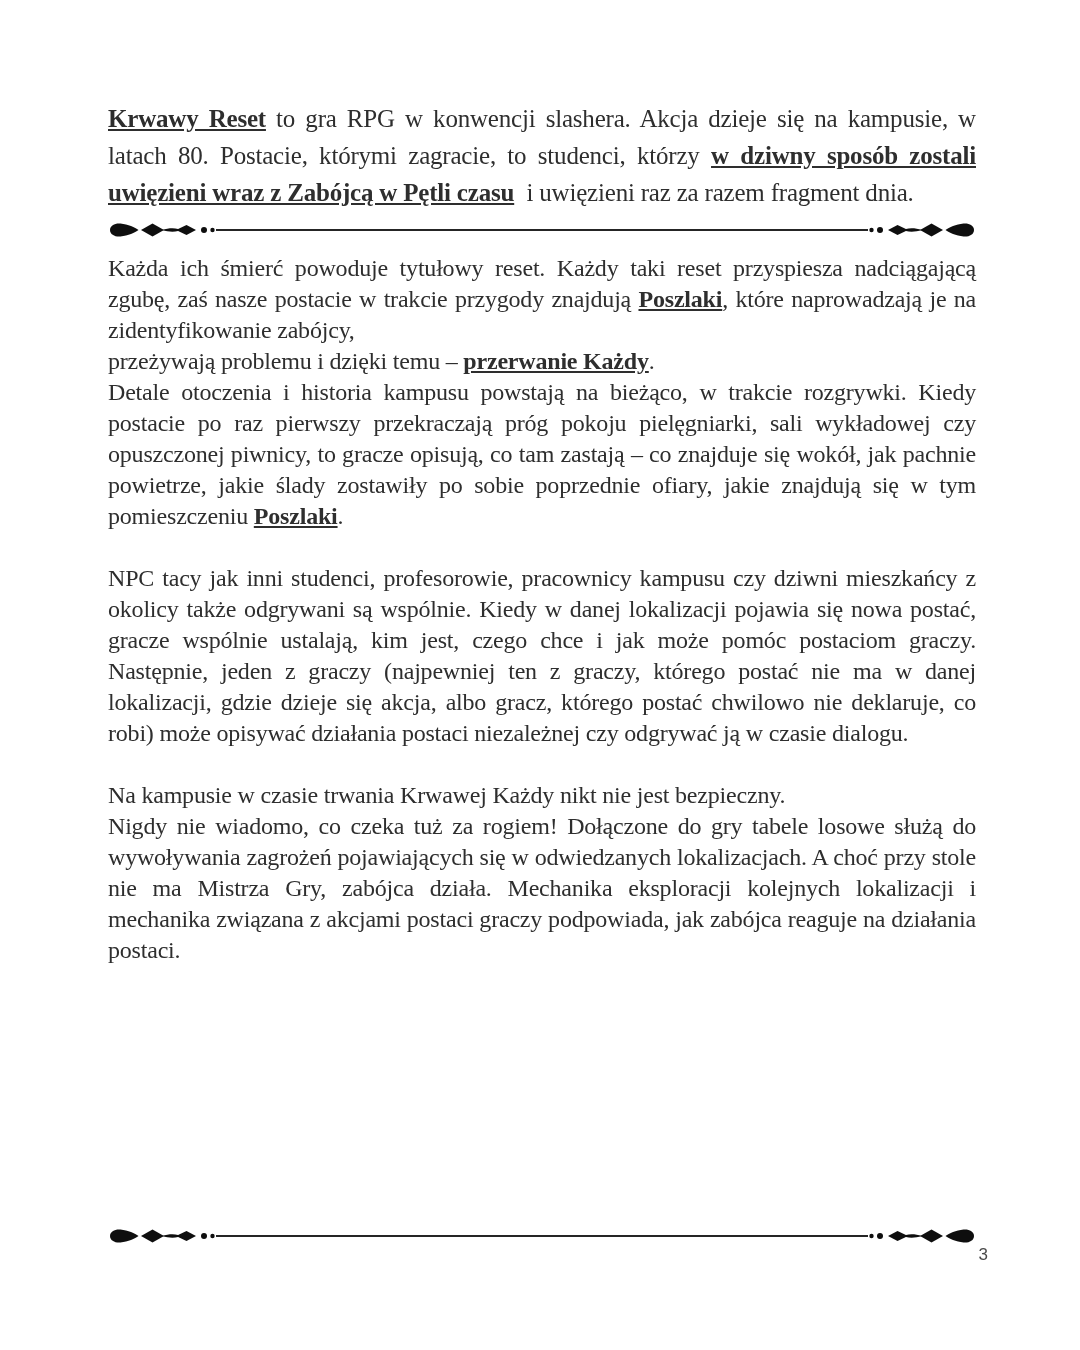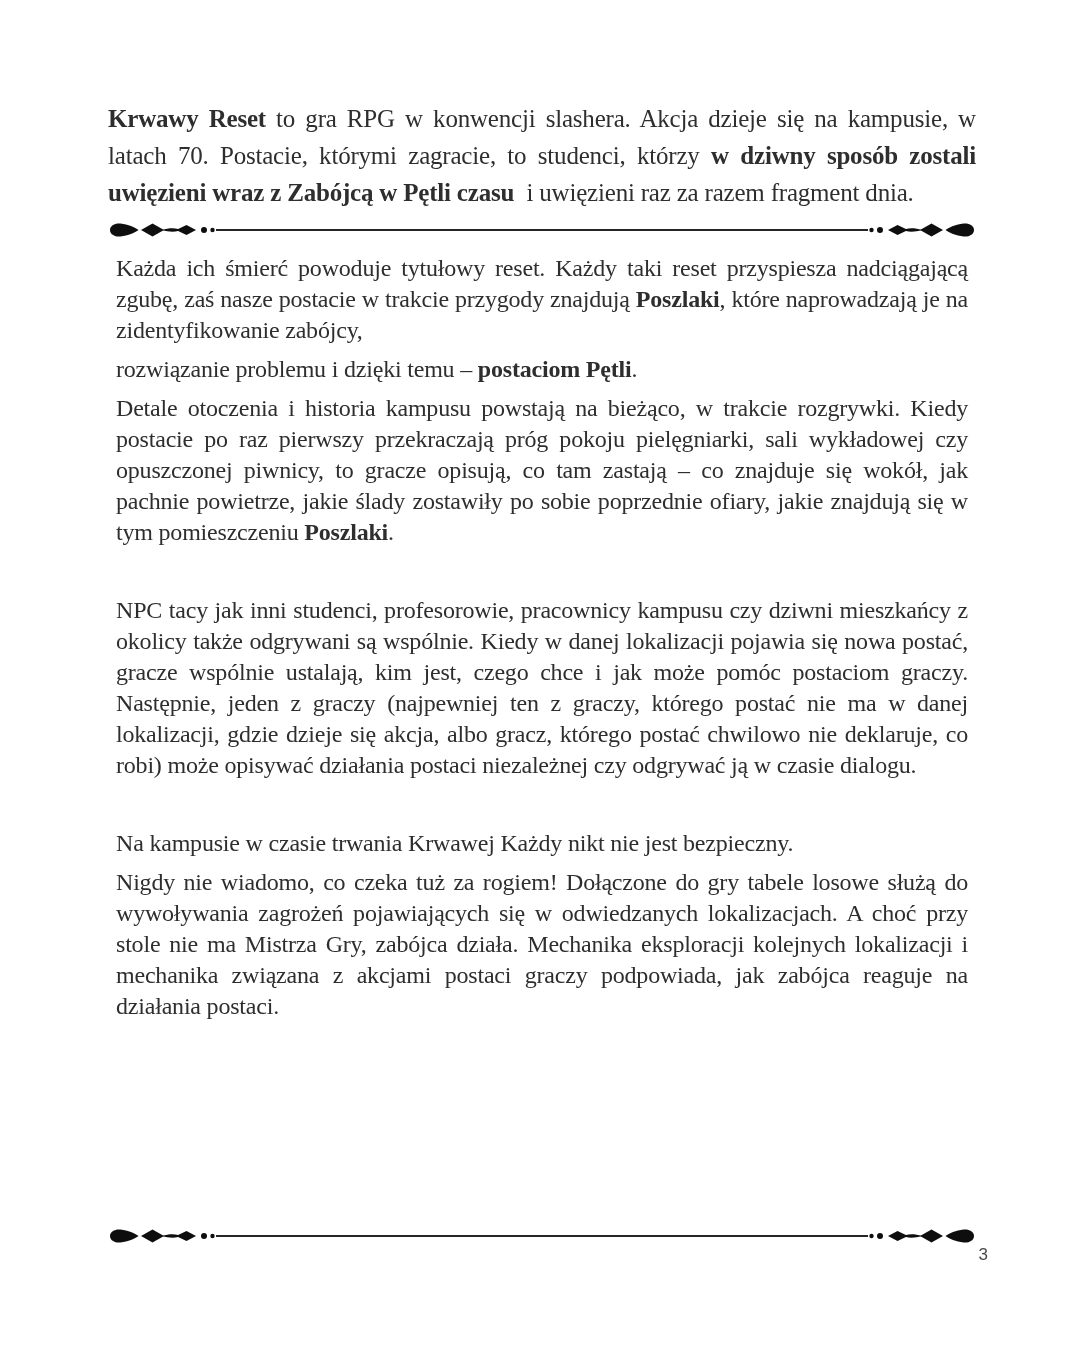--- a/index.html
+++ b/index.html
@@ -21,27 +21,27 @@
   }
   .intro {
     margin: 0;
     padding-top: 100px;
     font-size: 25px;
     line-height: 37px;
     text-align: justify;
     letter-spacing: -0.2px;
   }
   .para {
-    margin: 8px;
+    margin: 0;
     font-size: 24px;
     line-height: 31px;
     text-align: justify;
     letter-spacing: -0.2px;
   }
-  .b { font-weight: 700; }
+  .b { font-weight: 700; text-decoration: underline; }
   .spacer { height: 31px; }
   .divider { display: block; }
   .divider-top { margin: 9px 0 13px 0; }
   .divider-bottom {
     position: absolute;
     left: 108px; top: 1226px;
   }
   .page-number {
     position: absolute;
     right: 92px; top: 1246px;
@@ -49,21 +49,21 @@
     font-size: 17px;
     line-height: 17px;
   }
 </style>
 </head>
 <body style="background: rgb(255, 255, 255);">
 
 <div class="page" style="background: rgb(255, 255, 255);">
   <div class="content" style="color: rgb(46, 46, 46);">
 
-    <p class="intro"><span class="b">Krwawy Reset</span><span> to gra RPG w konwencji slashera. Akcja dzieje się na kampusie, w latach 70. Postacie, którymi zagracie, to studenci, którzy </span><span class="b">w dziwny sposób zostali uwięzieni wraz z Zabójcą w Pętli czasu</span><span> i uwięzieni raz za razem fragment dnia.</span></p>
+    <p class="intro"><span class="b">Krwawy Reset</span><span> to gra RPG w konwencji slashera. Akcja dzieje się na kampusie, w latach 80. Postacie, którymi zagracie, to studenci, którzy </span><span class="b">w dziwny sposób zostali uwięzieni wraz z Zabójcą w Pętli czasu</span><span> i uwięzieni raz za razem fragment dnia.</span></p>
 
     <svg class="divider divider-top" width="868" height="20" viewBox="0 0 868 20" xmlns="http://www.w3.org/2000/svg" style="color: rgb(14, 14, 14);">
       <rect x="108" y="9.1" width="652" height="1.8" fill="currentColor"></rect>
       <g fill="currentColor">
         <path d="M2,10 C2,5.4 7,3 12.5,3.5 C20,4.3 27,7.5 30.5,10 C27,12.5 20,15.7 12.5,16.5 C7,17 2,14.6 2,10 Z"></path>
         <path d="M33,10 L44.5,3.6 L56,10 L44.5,16.4 Z"></path>
         <path d="M54,10 C60,8 66,8 70,8.9 L78,10 L70,11.1 C66,12 60,12 54,10 Z"></path>
         <path d="M68,10 L78.5,5 L88,10 L78.5,15 Z"></path>
         <circle cx="96" cy="10" r="3"></circle>
         <circle cx="104.5" cy="10" r="2.2"></circle>
@@ -73,21 +73,21 @@
         <path d="M33,10 L44.5,3.6 L56,10 L44.5,16.4 Z"></path>
         <path d="M54,10 C60,8 66,8 70,8.9 L78,10 L70,11.1 C66,12 60,12 54,10 Z"></path>
         <path d="M68,10 L78.5,5 L88,10 L78.5,15 Z"></path>
         <circle cx="96" cy="10" r="3"></circle>
         <circle cx="104.5" cy="10" r="2.2"></circle>
       </g>
     </svg>
 
     <div class="body">
         <p class="para"><span>Każda ich śmierć powoduje tytułowy reset. Każdy taki reset przyspiesza nadciągającą zgubę, zaś nasze postacie w trakcie przygody znajdują </span><span class="b">Poszlaki</span><span>, które naprowadzają je na zidentyfikowanie zabójcy,</span></p>
-        <p class="para"><span>rozwiązanie problemu i dzięki temu – </span><span class="b">postaciom Pętli</span><span>.</span></p>
+        <p class="para"><span>przeżywają problemu i dzięki temu – </span><span class="b">przerwanie Każdy</span><span>.</span></p>
         <p class="para"><span>Detale otoczenia i historia kampusu powstają na bieżąco, w trakcie rozgrywki. Kiedy postacie po raz pierwszy przekraczają próg pokoju pielęgniarki, sali wykładowej czy opuszczonej piwnicy, to gracze opisują, co tam zastają – co znajduje się wokół, jak pachnie powietrze, jakie ślady zostawiły po sobie poprzednie ofiary, jakie znajdują się w tym pomieszczeniu </span><span class="b">Poszlaki</span><span>.</span></p>
         <div class="spacer"></div>
         <p class="para"><span>NPC tacy jak inni studenci, profesorowie, pracownicy kampusu czy dziwni mieszkańcy z okolicy także odgrywani są wspólnie. Kiedy w danej lokalizacji pojawia się nowa postać, gracze wspólnie ustalają, kim jest, czego chce i jak może pomóc postaciom graczy. Następnie, jeden z graczy (najpewniej ten z graczy, którego postać nie ma w danej lokalizacji, gdzie dzieje się akcja, albo gracz, którego postać chwilowo nie deklaruje, co robi) może opisywać działania postaci niezależnej czy odgrywać ją w czasie dialogu.</span></p>
         <div class="spacer"></div>
         <p class="para"><span>Na kampusie w czasie trwania Krwawej Każdy nikt nie jest bezpieczny.</span></p>
         <p class="para"><span>Nigdy nie wiadomo, co czeka tuż za rogiem! Dołączone do gry tabele losowe służą do wywoływania zagrożeń pojawiających się w odwiedzanych lokalizacjach. A choć przy stole nie ma Mistrza Gry, zabójca działa. Mechanika eksploracji kolejnych lokalizacji i mechanika związana z akcjami postaci graczy podpowiada, jak zabójca reaguje na działania postaci.</span></p>
       </div>
 
   </div>
 

